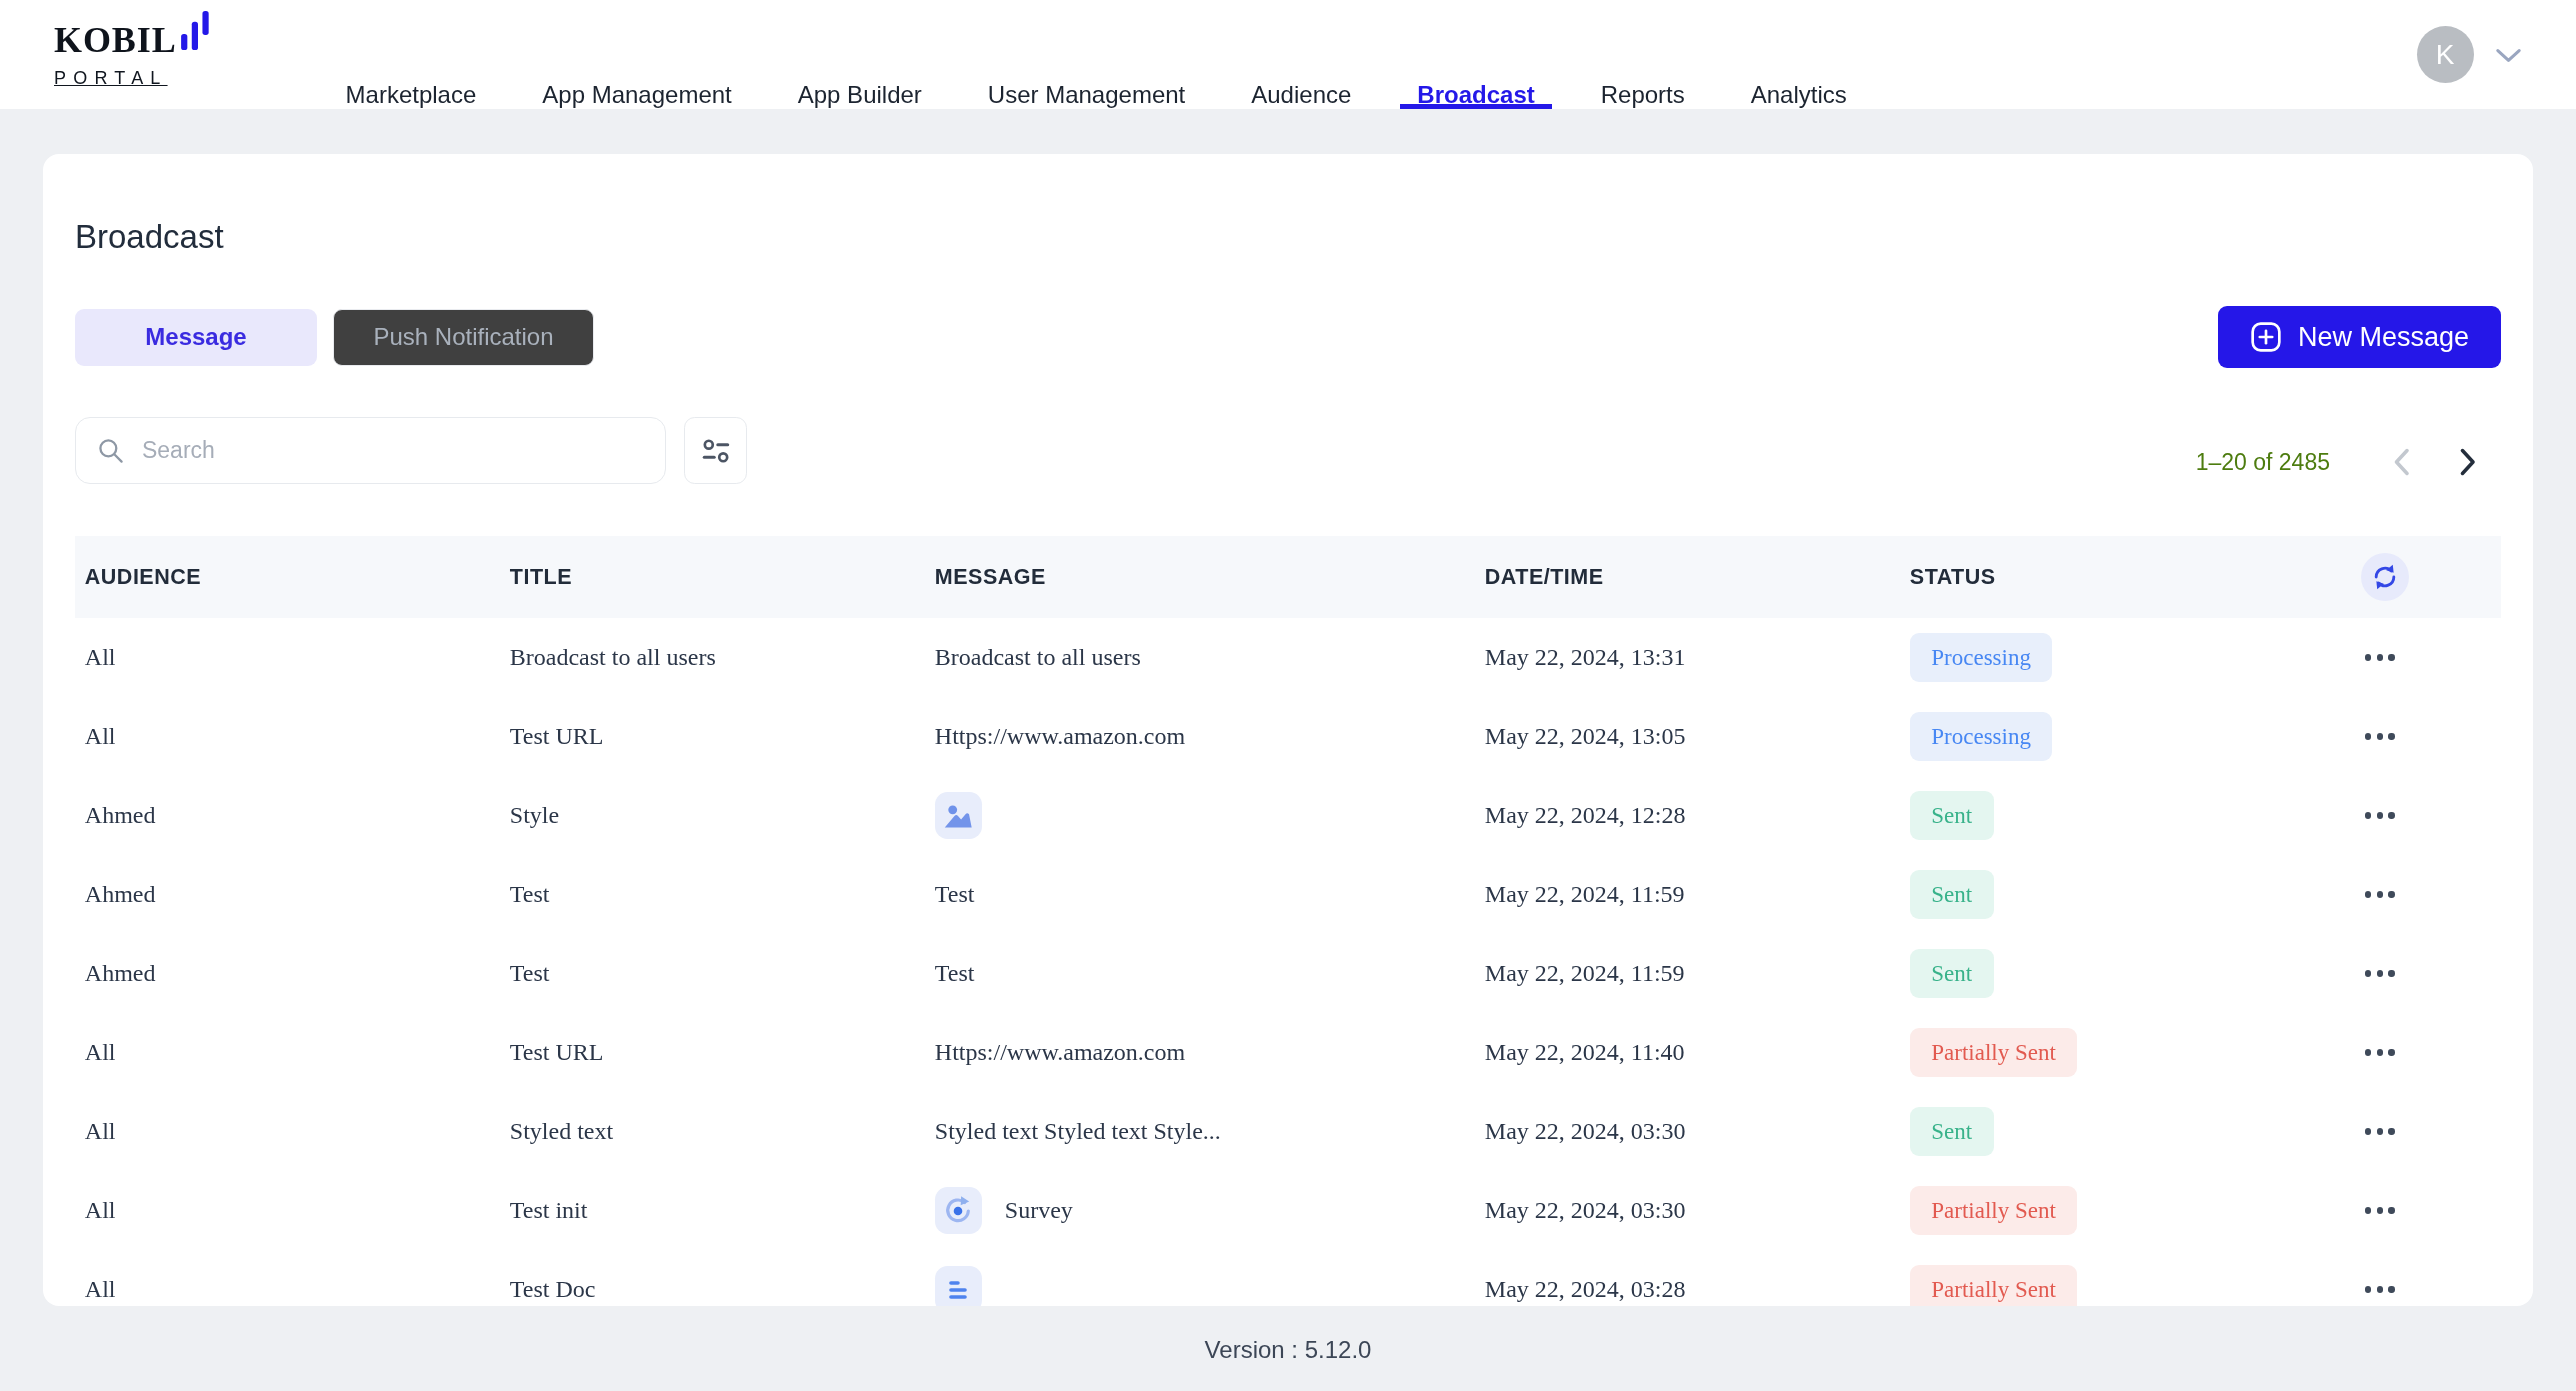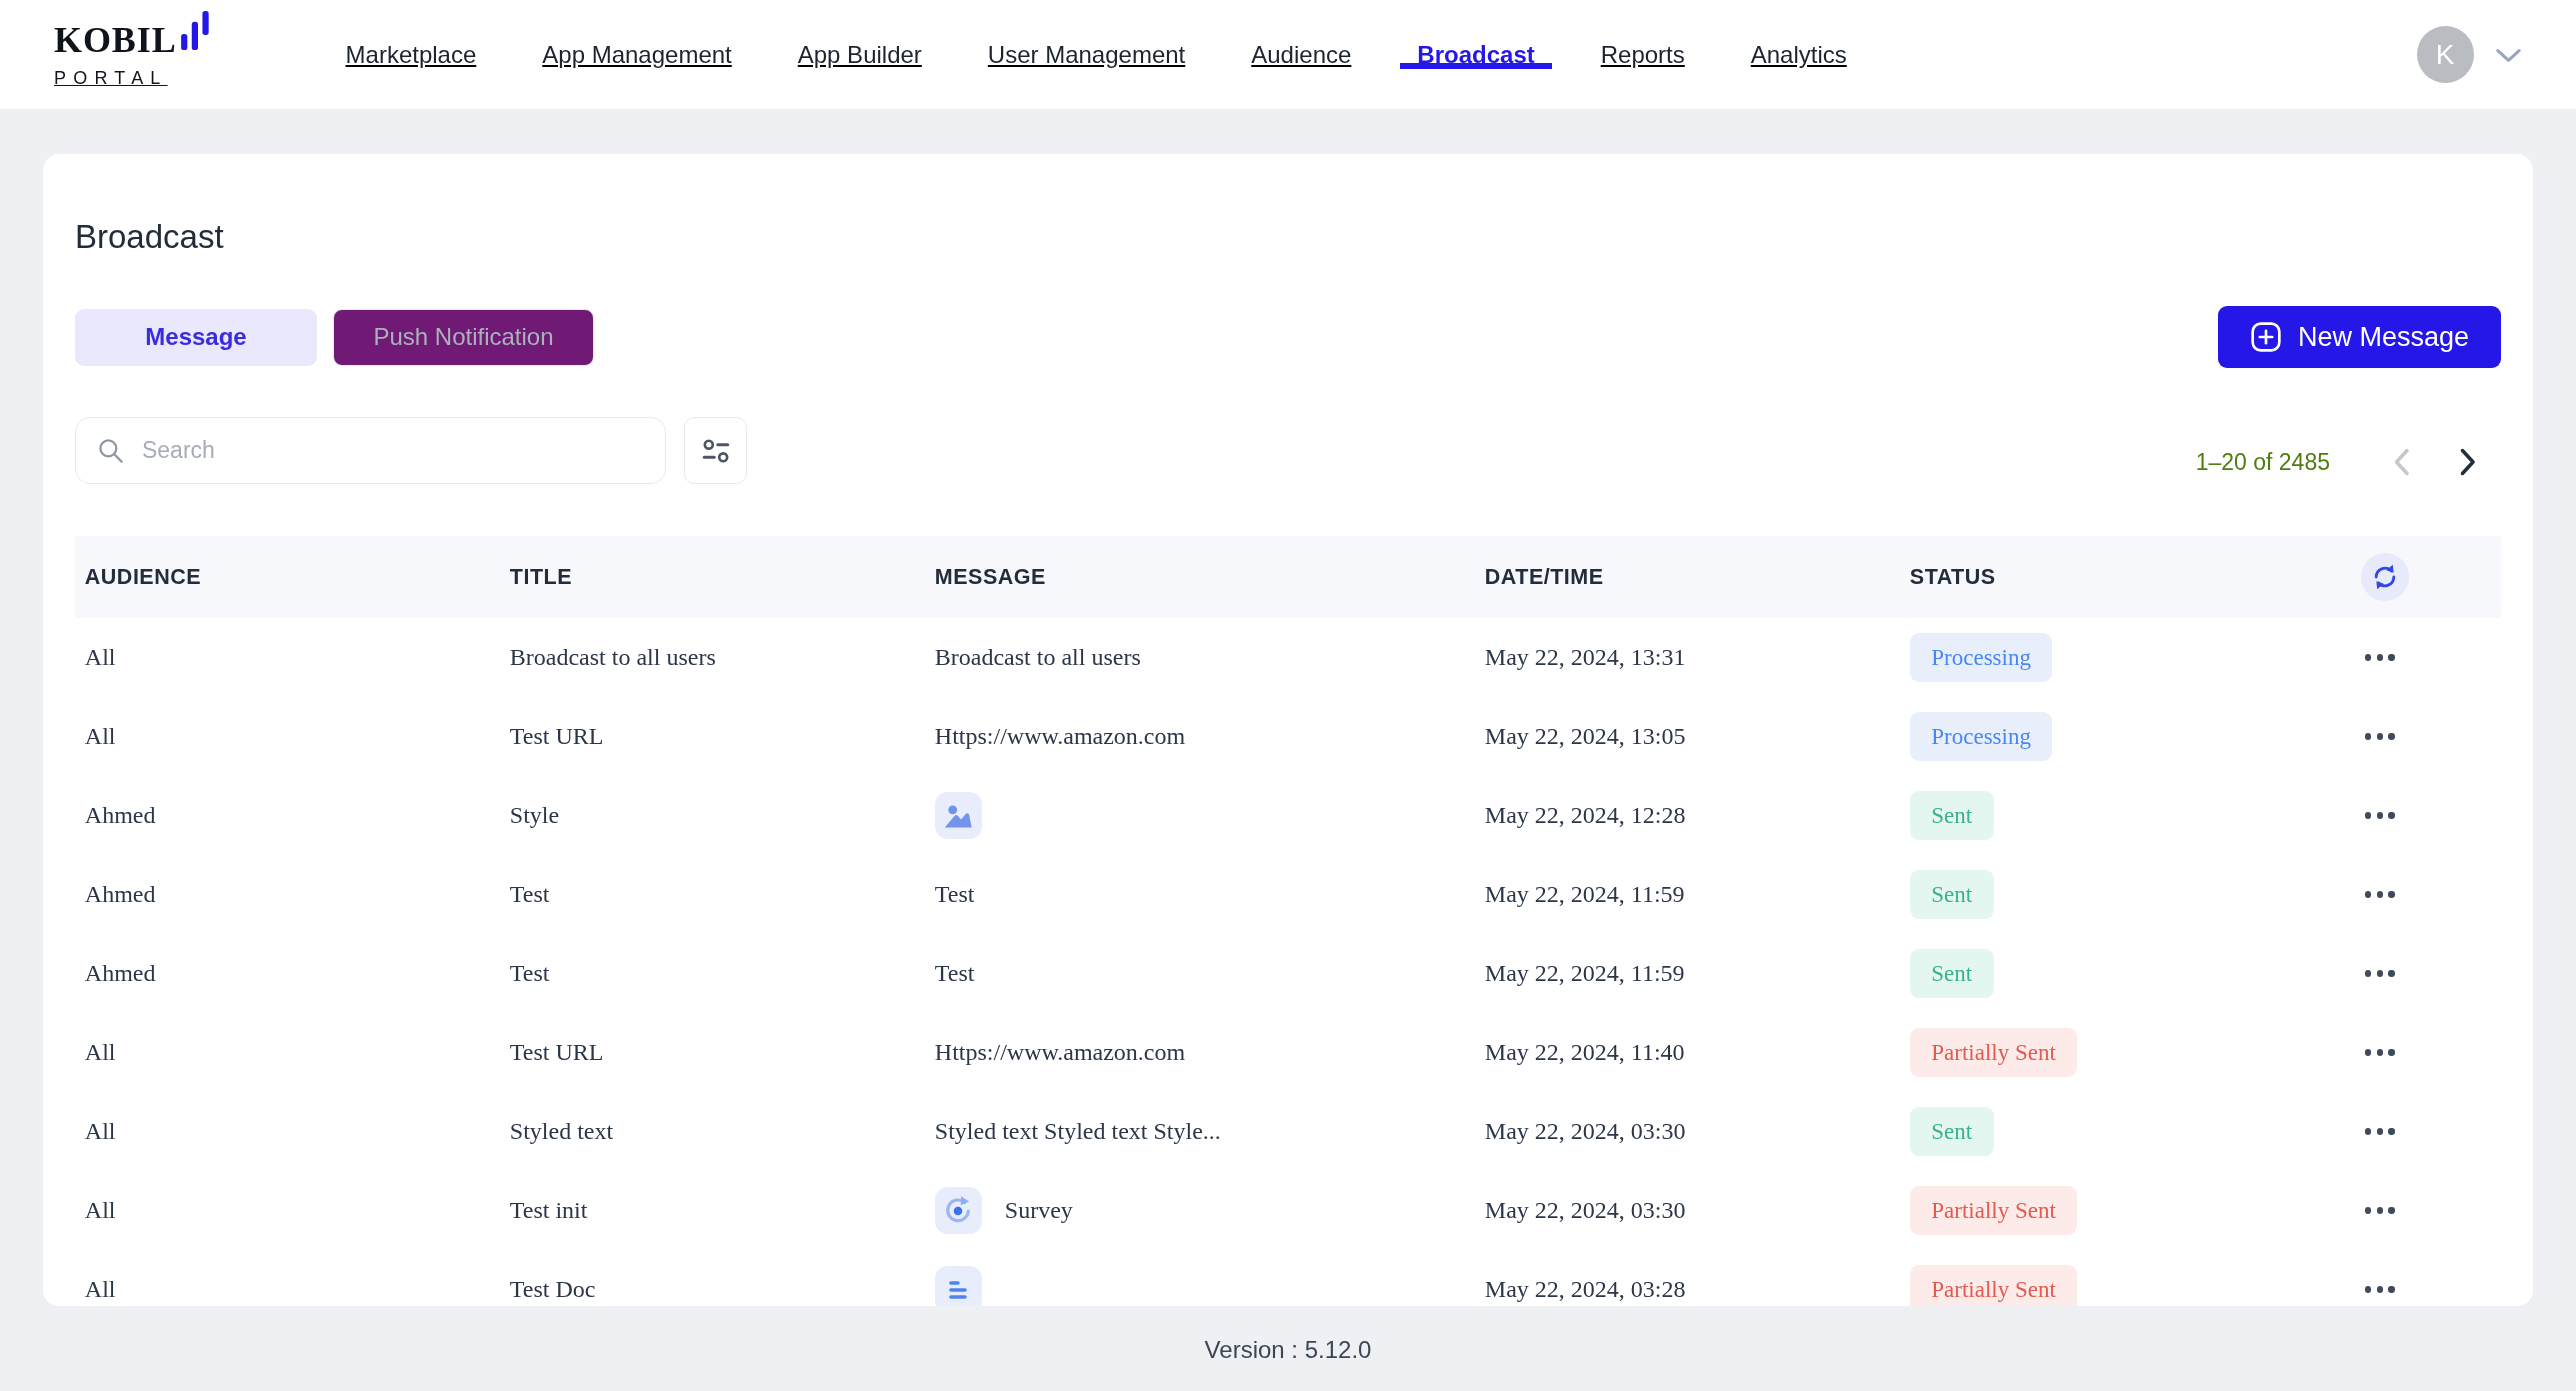--- a/index.html
+++ b/index.html
@@ -6,37 +6,37 @@
   body{background:#eef0f3;font-family:"Liberation Sans",sans-serif;}
   .screen{position:relative;width:2576px;height:1392px;overflow:hidden;}
 
   
   .topbar{height:109px;background:#ffffff;display:flex;align-items:stretch;padding:0 54px;box-sizing:border-box;}
   .logo{display:flex;flex-direction:column;justify-content:center;margin-right:98px;}
   .logo-row{display:flex;align-items:flex-start;gap:4px;font-family:Liberation Serif, serif;}
   .logo-kobil{font-size:36px;font-weight:700;letter-spacing:0.9px;color:#0f141c;line-height:1;}
   .logo-bars{margin-top:-10.7px;}
   .logo-portal{font-size:18px;letter-spacing:7.2px;color:#10161f;margin-top:6.3px;line-height:1;text-decoration:underline;}
-  .nav{display:flex;align-items:center;text-decoration:underline;}
+  .nav{display:flex;align-items:flex-end;}
   .nav-item{position:relative;display:flex;align-items:center;padding:0 33px;font-size:24px;color:#1c2430;cursor:pointer;}
   .nav-item.active{color:#2418e8;font-weight:700;}
   .nav-item.active::after{content:"";position:absolute;left:16px;right:16px;bottom:0;height:5.4px;background:#2418e8;}
   .top-right{margin-left:auto;display:flex;align-items:center;gap:21.5px;}
   .avatar{width:57px;height:57px;border-radius:50%;background:#b9bdc2;color:#ffffff;font-size:28px;display:flex;align-items:center;justify-content:center;cursor:pointer;}
   .avatar-chevron{display:flex;align-items:center;cursor:pointer;}
 
   
   .card{position:absolute;left:43px;top:154px;width:2490px;height:1152px;background:#ffffff;border-radius:16px;box-sizing:border-box;padding:0 32px;overflow:hidden;}
   .page-title{padding-top:41px;font-size:33px;color:#222d3c;font-weight:500;line-height:39px;}
 
   .tabs-row{margin-top:50px;display:flex;align-items:center;}
   #tabs-group{display:flex;align-items:center;gap:16px;}
   .tab{height:57px;display:flex;align-items:center;justify-content:center;border-radius:9px;font-size:24px;cursor:pointer;box-sizing:border-box;border:none;background:none;font-family:inherit;}
   .tab.active{background:#e9e8fc;color:#3a2be0;font-weight:700;width:242px;}
-  .tab.inactive{background:#701a75;border:1.8px solid #e9ebef;color:#a9b1bc;width:261px;}
+  .tab.inactive{background:#404040;border:1.8px solid #e9ebef;color:#a9b1bc;width:261px;}
   .btn-new{margin-left:auto;height:62px;padding:0 32px;background:#2517e8;border-radius:9px;color:#ffffff;font-size:27px;display:flex;align-items:center;gap:16px;border:none;cursor:pointer;font-family:inherit;}
 
   .search-row{margin-top:49px;display:flex;align-items:center;}
   .search-box{width:591px;height:67px;border:1.8px solid #e7eaee;border-radius:15px;display:flex;align-items:center;padding:0 19.7px;box-sizing:border-box;background:#ffffff;gap:14.3px;}
   .search-input{border:none;outline:none;font-size:23px;color:#2e3949;flex:1;background:transparent;font-family:inherit;}
   .search-input::placeholder{color:#a6adb8;}
   .filter-btn{width:63px;height:67px;margin-left:18px;border:1.8px solid #e7eaee;border-radius:10.7px;background:#ffffff;display:flex;align-items:center;justify-content:center;cursor:pointer;box-sizing:border-box;}
   .pagination{margin-left:auto;display:flex;align-items:center;font-size:23px;color:#4d7c0f;margin-top:23px;}
   .pag-btn{width:66px;height:43px;display:flex;align-items:center;justify-content:center;background:none;border:none;cursor:pointer;}
   .pag-btn.first{margin-left:39px;}

